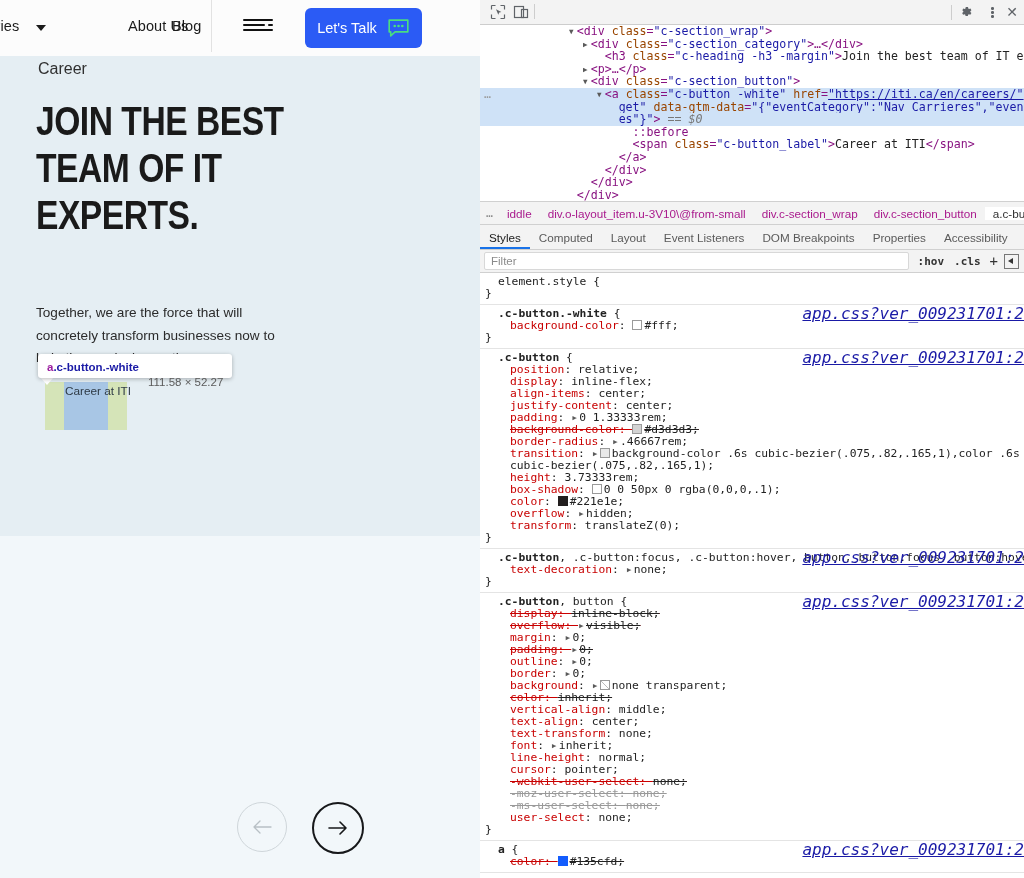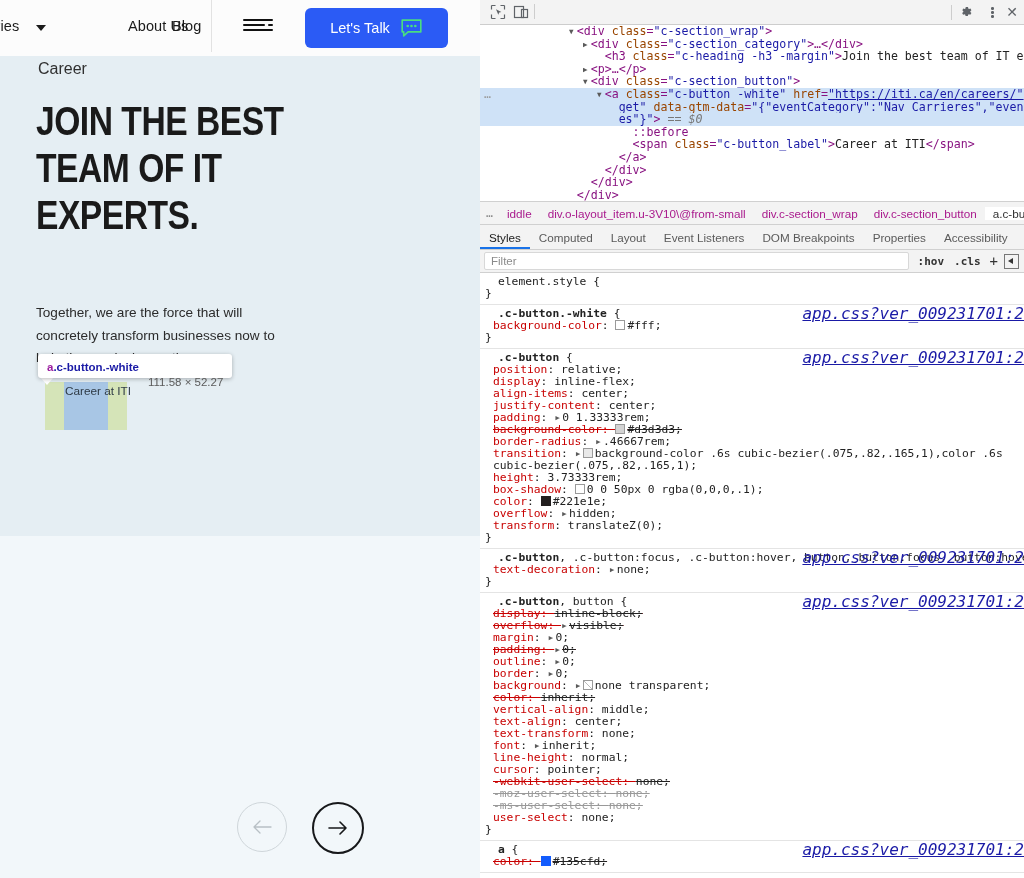--- a/index.html
+++ b/index.html
@@ -24,21 +24,21 @@
     border-left:5px solid transparent;border-right:5px solid transparent;border-top:6px solid #1b1b1b;}
   .nav-div{position:absolute;left:211px;top:0;width:1px;height:52px;background:#e2e2e2;}
 
   .burger{position:absolute;left:243px;top:19px;width:30px;height:16px;}
   .burger i{position:absolute;left:0;height:2px;background:#111;border-radius:1px;}
   .burger i.b1{top:0;width:30px;}
   .burger i.b2{top:5px;width:22px;}
   .burger i.b2b{top:5px;left:25px;width:5px;}
   .burger i.b3{top:10px;width:30px;}
 
-  .talk-btn{position:absolute;left:305px;top:8px;width:143px;height:40px;background:#2b5bf5;border-radius:6px;
+  .talk-btn{position:absolute;left:305px;top:8px;width:117px;height:40px;background:#2b5bf5;border-radius:6px;
     display:flex;align-items:center;justify-content:center;gap:10px;cursor:pointer;}
   .talk-btn span{font-size:14.5px;color:#fff;}
   .chat-ico{width:23px;height:19px;}
 
   .hero{position:absolute;left:0;top:56px;width:480px;height:480px;background:#e5eef3;}
   .crumb{position:absolute;left:38px;top:60px;font-size:16px;color:#303030;}
   .headline{position:absolute;left:36px;top:98px;width:330px;
     font-family:"Liberation Sans",sans-serif;font-weight:bold;font-size:41px;line-height:47px;
     letter-spacing:-.6px;color:#1a1a1a;text-transform:uppercase;
     transform:scaleX(.82);transform-origin:left top;}
@@ -115,21 +115,21 @@
   .sp-plus{font-size:14px;color:#333;padding:0 4px;cursor:pointer;}
   .sp-arrowbtn{width:13px;height:13px;border:1px solid #777;margin:0 5px 0 2px;position:relative;cursor:pointer;}
   .sp-arrowbtn:after{content:"";position:absolute;left:3px;top:3px;width:0;height:0;
     border-top:3.5px solid transparent;border-bottom:3.5px solid transparent;border-right:5px solid #333;}
 
   
   .rules{position:relative;height:631px;overflow:hidden;background:#fff;font-size:11.3px;line-height:12px;color:#222;}
   .rule{position:relative;border-bottom:1px solid #e4e4e4;padding:3px 0 4px 0;}
   .rule-head{position:relative;padding-left:18px;white-space:pre;}
   .origin{position:absolute;right:0;top:0;font-size:16px;color:#1a1aa6;text-decoration:underline;white-space:nowrap;font-style:italic;}
-  .decl{padding-left:13px;white-space:pre-wrap;}
+  .decl{padding-left:30px;white-space:pre-wrap;}
   .prop{color:#c80000;}
   .pval{color:#222;}
   .strike{text-decoration:line-through;color:#c00;}
   .strike .pval,.strike .prop{text-decoration:line-through;}
   .strike.grey,.strike.grey .prop,.strike.grey .pval{color:#999;}
   .brace{padding-left:5px;color:#222;}
   .exp{display:inline-block;width:8px;color:#5a5a5a;}
   .sw{display:inline-block;width:8px;height:8px;border:1px solid #9a9a9a;vertical-align:-1px;margin-right:2px;}
   .sw.white{background:#fff;}
   .sw.d3{background:#d3d3d3;}

